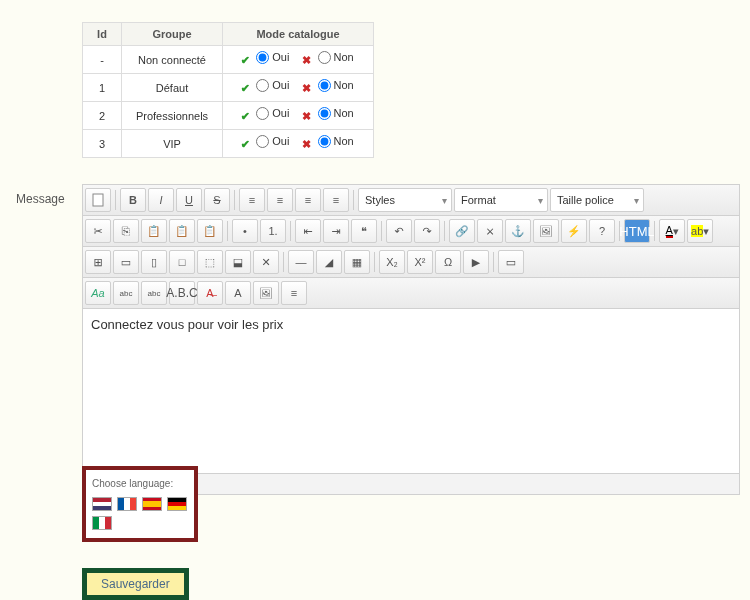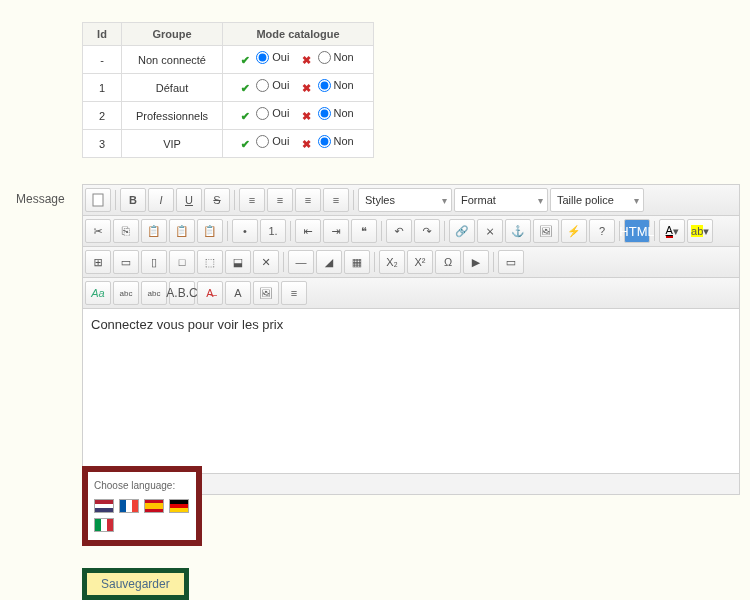--- a/index.html
+++ b/index.html
@@ -15,21 +15,21 @@
 .lbl{position:absolute;left:16px;top:192px;font-weight:normal;color:#555}
 .editor{position:absolute;left:82px;top:184px;width:656px;border:1px solid #d0d0d0;background:#fff}
 .tbar{background:linear-gradient(#f7f7f7,#eaeaea);border-bottom:1px solid #d0d0d0;padding:3px 2px;display:flex;flex-wrap:wrap;gap:2px;align-items:center}
 .btn{width:24px;height:22px;border:1px solid #cfcfcf;background:linear-gradient(#fff,#efefef);border-radius:2px;display:inline-flex;align-items:center;justify-content:center;font-size:11px;color:#555;cursor:pointer}
 .btn.b{font-weight:bold}.btn.i{font-style:italic}.btn.u{text-decoration:underline}.btn.s{text-decoration:line-through}
 .sep{width:1px;height:20px;background:#ccc;margin:0 2px}
 .sel{height:22px;border:1px solid #cfcfcf;background:#fff;font-size:11px;display:inline-flex;align-items:center;padding:0 18px 0 6px;position:relative;border-radius:2px;min-width:68px}
 .sel::after{content:"▾";position:absolute;right:4px;color:#888;font-size:10px}
 .content{height:148px;padding:8px;font-size:13px;color:#333}
 .path{border-top:1px solid #d0d0d0;background:#f3f3f3;padding:4px 6px;font-size:11px;color:#555}
-.langbox{position:absolute;left:82px;top:466px;width:96px;border:6px solid #7f1d1d;background:#fff;padding:8px 6px;font-size:10px;color:#666}
+.langbox{position:absolute;left:82px;top:466px;width:96px;border:4px solid #7f1d1d;background:#fff;padding:8px 6px;font-size:10px;color:#666}
 .flags{margin-top:8px;display:flex;flex-wrap:wrap;gap:5px}
 .flag{width:18px;height:12px;border:1px solid #aaa;display:inline-block}
 .us{background:linear-gradient(#b22234 33%,#fff 33% 66%,#3c3b6e 66%)}
 .fr{background:linear-gradient(90deg,#0055a4 33%,#fff 33% 66%,#ef4135 66%)}
 .es{background:linear-gradient(#c60b1e 25%,#ffc400 25% 75%,#c60b1e 75%)}
 .de{background:linear-gradient(#000 33%,#dd0000 33% 66%,#ffce00 66%)}
 .it{background:linear-gradient(90deg,#009246 33%,#fff 33% 66%,#ce2b37 66%)}
 .save{position:absolute;left:82px;top:568px;background:#fcf1a5;border:5px solid #14532d;padding:4px 14px;font-size:12px;color:#4a6a8a;cursor:pointer}
 svg{display:block}
 </style>

